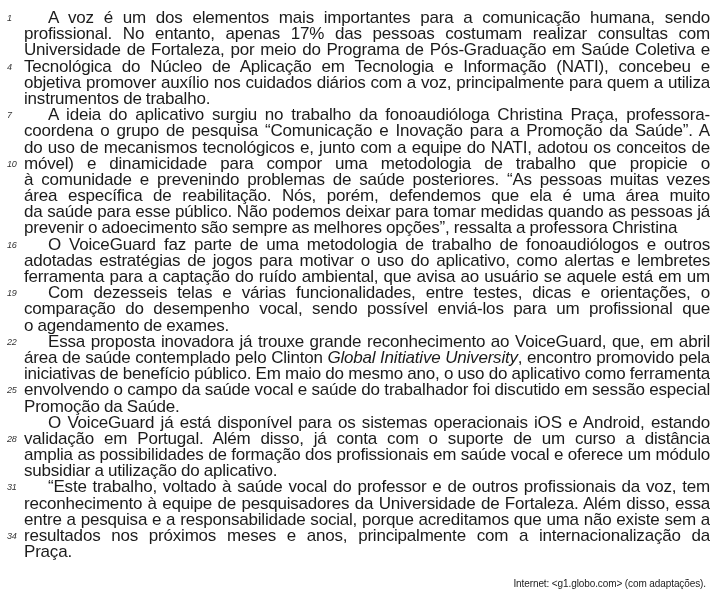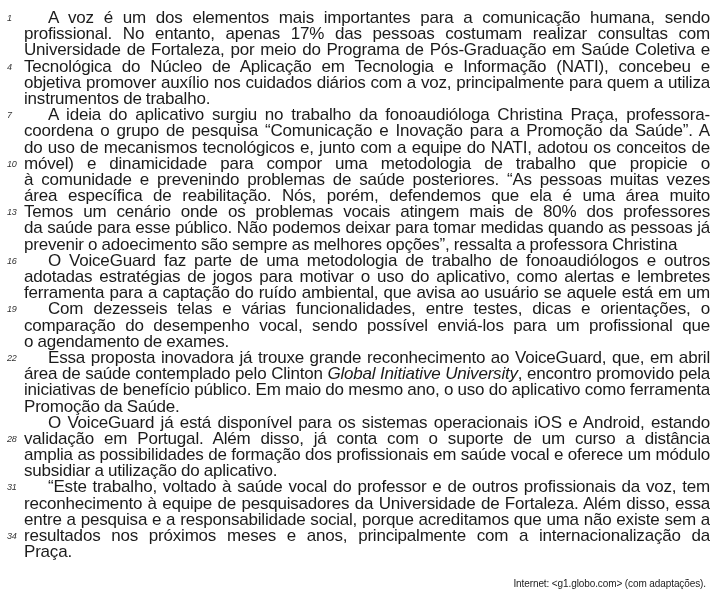--- a/index.html
+++ b/index.html
@@ -120,24 +120,20 @@
       </div>
       <div class="row">
         <span class="gutter"></span>
         <span class="txt justify">à comunidade e prevenindo problemas de saúde posteriores. “As pessoas muitas vezes entendem a fonoaudiologia como uma</span>
       </div>
       <div class="row">
         <span class="gutter"></span>
         <span class="txt justify">área específica de reabilitação. Nós, porém, defendemos que ela é uma área muito importante para a promoção de saúde.</span>
       </div>
       <div class="row">
-        <span class="gutter">13</span>
-        <span class="txt justify">Temos um cenário onde os problemas vocais atingem mais de 80% dos professores brasileiros, com poucas ações de promoção</span>
-      </div>
-      <div class="row">
         <span class="gutter"></span>
         <span class="txt justify">da saúde para esse público. Não podemos deixar para tomar medidas quando as pessoas já estão doentes. Promover a saúde e</span>
       </div>
       <div class="row">
         <span class="gutter"></span>
         <span class="txt left">prevenir o adoecimento são sempre as melhores opções”, ressalta a professora Christina Praça.</span>
       </div>
       <div class="row">
         <span class="gutter">16</span>
         <span class="txt justify indent">O VoiceGuard faz parte de uma metodologia de trabalho de fonoaudiólogos e outros profissionais da saúde, sendo</span>
@@ -166,20 +162,24 @@
         <span class="gutter">22</span>
         <span class="txt justify indent">Essa proposta inovadora já trouxe grande reconhecimento ao VoiceGuard, que, em abril de 2016, foi o único projeto da</span>
       </div>
       <div class="row">
         <span class="gutter"></span>
         <span class="txt justify"><span>área de saúde contemplado pelo Clinton </span><i>Global Initiative University</i><span>, encontro promovido pela Fundação Clinton para discutir</span></span>
       </div>
       <div class="row">
         <span class="gutter"></span>
         <span class="txt justify">iniciativas de benefício público. Em maio do mesmo ano, o uso do aplicativo como ferramenta para alavancar as políticas públicas</span>
+      </div>
+      <div class="row">
+        <span class="gutter">25</span>
+        <span class="txt justify">envolvendo o campo da saúde vocal e saúde do trabalhador foi discutido em sessão especial na 22.ª Conferência Mundial de</span>
       </div>
       <div class="row">
         <span class="gutter"></span>
         <span class="txt left">Promoção da Saúde.</span>
       </div>
       <div class="row">
         <span class="gutter"></span>
         <span class="txt justify indent">O VoiceGuard já está disponível para os sistemas operacionais iOS e Android, estando em processo de divulgação e</span>
       </div>
       <div class="row">

